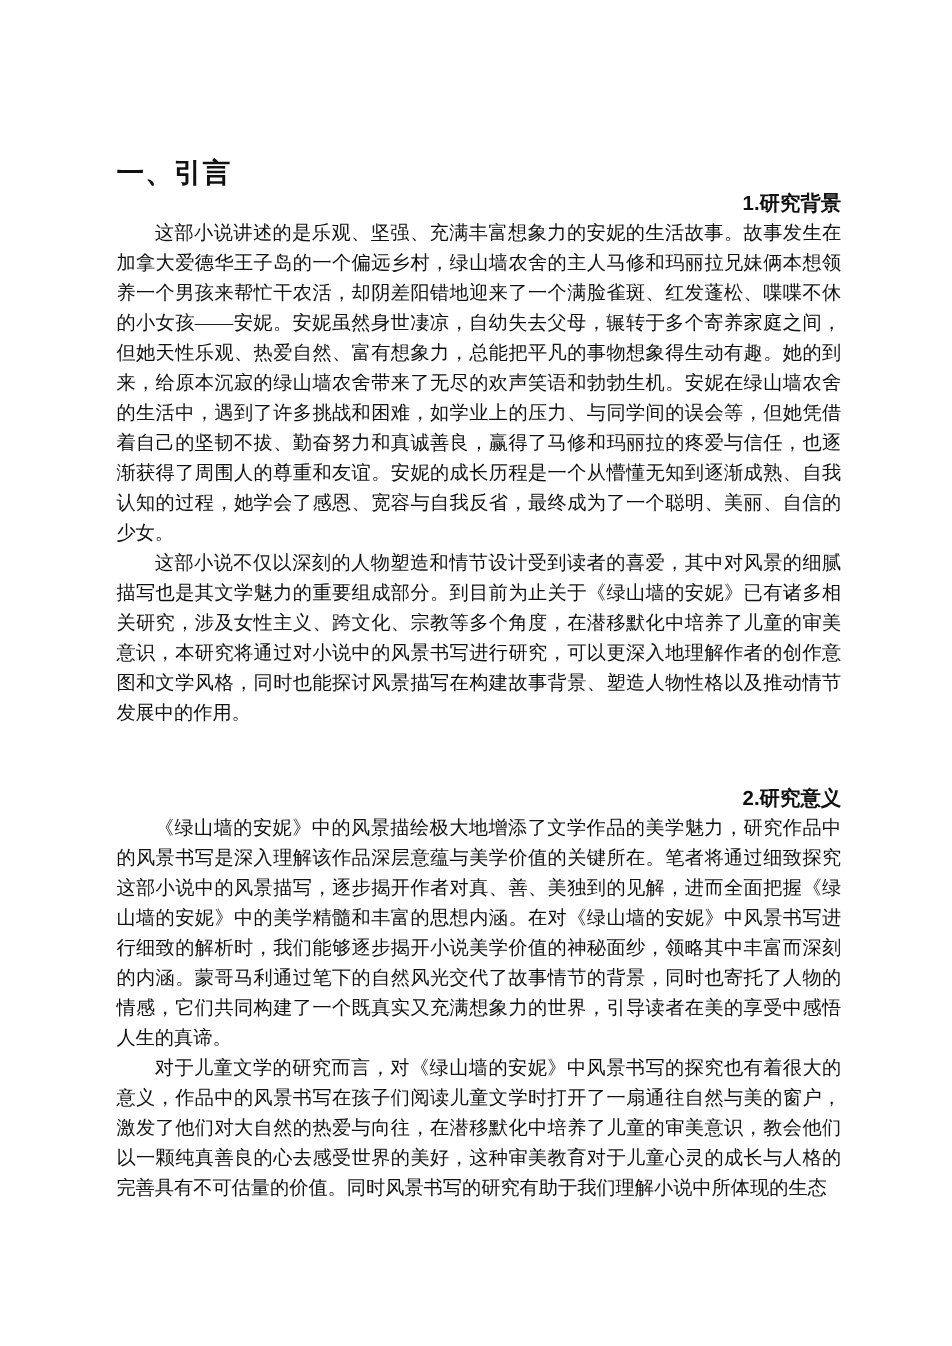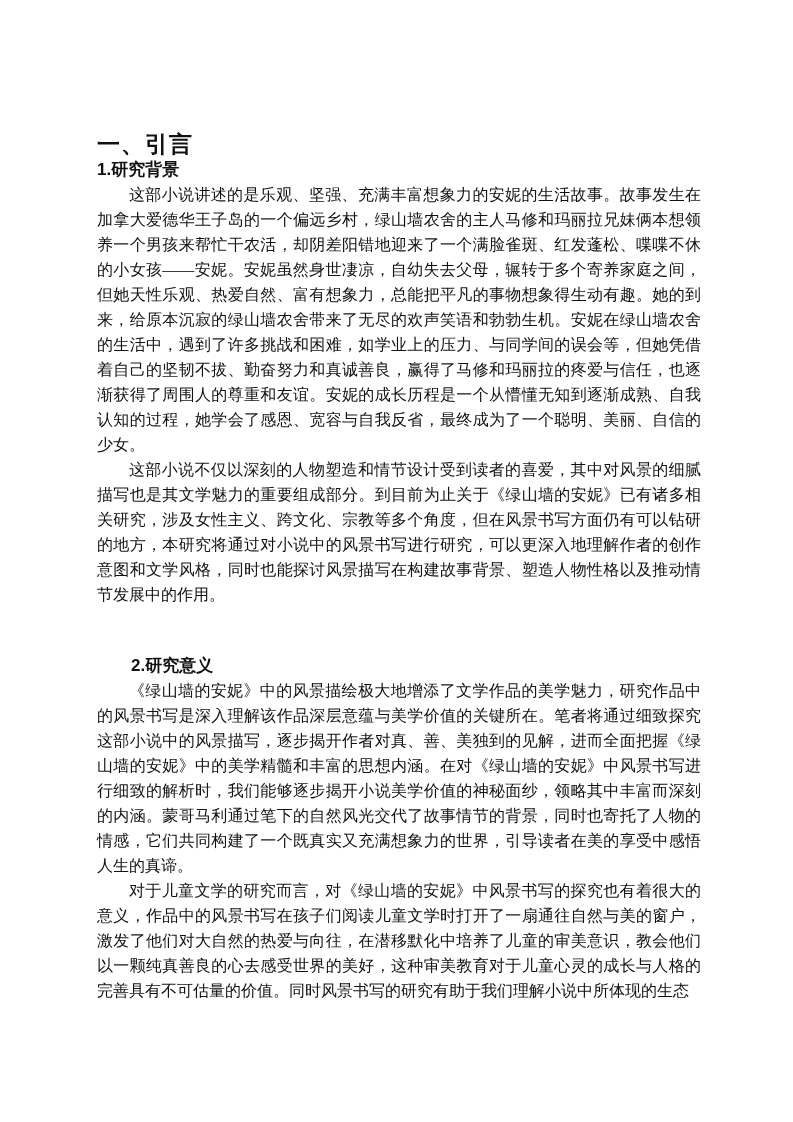--- a/index.html
+++ b/index.html
@@ -36,20 +36,21 @@
     font-weight: bold;
     line-height: 28px;
     margin: 0;
   }
   .h3 {
     font-family: "Liberation Sans", sans-serif;
     font-size: 17px;
     font-weight: bold;
     line-height: 24px;
     margin: 0;
+    text-align: right;
   }
   .h3.indented {
     padding-left: 2em;
     margin-top: 47px;
   }
   p.body-para {
     font-size: 16px;
     line-height: 25px;
     text-align: justify;
     text-indent: 2em;
@@ -63,21 +64,21 @@
   <div class="content">
 
     <h1 class="h1">一、引言</h1>
 
 
     <h3 class="h3">1.研究背景</h3>
 
 
     <p class="body-para">这部小说讲述的是乐观、坚强、充满丰富想象力的安妮的生活故事。故事发生在加拿大爱德华王子岛的一个偏远乡村，绿山墙农舍的主人马修和玛丽拉兄妹俩本想领养一个男孩来帮忙干农活，却阴差阳错地迎来了一个满脸雀斑、红发蓬松、喋喋不休的小女孩——安妮。安妮虽然身世凄凉，自幼失去父母，辗转于多个寄养家庭之间，但她天性乐观、热爱自然、富有想象力，总能把平凡的事物想象得生动有趣。她的到来，给原本沉寂的绿山墙农舍带来了无尽的欢声笑语和勃勃生机。安妮在绿山墙农舍的生活中，遇到了许多挑战和困难，如学业上的压力、与同学间的误会等，但她凭借着自己的坚韧不拔、勤奋努力和真诚善良，赢得了马修和玛丽拉的疼爱与信任，也逐渐获得了周围人的尊重和友谊。安妮的成长历程是一个从懵懂无知到逐渐成熟、自我认知的过程，她学会了感恩、宽容与自我反省，最终成为了一个聪明、美丽、自信的少女。</p>
 
-    <p class="body-para">这部小说不仅以深刻的人物塑造和情节设计受到读者的喜爱，其中对风景的细腻描写也是其文学魅力的重要组成部分。到目前为止关于《绿山墙的安妮》已有诸多相关研究，涉及女性主义、跨文化、宗教等多个角度，但在风景书写方面仍有可以钻研的地方，本研究将通过对小说中的风景书写进行研究，可以更深入地理解作者的创作意图和文学风格，同时也能探讨风景描写在构建故事背景、塑造人物性格以及推动情节发展中的作用。</p>
+    <p class="body-para">这部小说不仅以深刻的人物塑造和情节设计受到读者的喜爱，其中对风景的细腻描写也是其文学魅力的重要组成部分。到目前为止关于《绿山墙的安妮》已有诸多相关研究，涉及女性主义、跨文化、宗教等多个角度，在潜移默化中培养了儿童的审美意识，本研究将通过对小说中的风景书写进行研究，可以更深入地理解作者的创作意图和文学风格，同时也能探讨风景描写在构建故事背景、塑造人物性格以及推动情节发展中的作用。</p>
 
     <h3 class="h3 indented">2.研究意义</h3>
 
     <p class="body-para">《绿山墙的安妮》中的风景描绘极大地增添了文学作品的美学魅力，研究作品中的风景书写是深入理解该作品深层意蕴与美学价值的关键所在。笔者将通过细致探究这部小说中的风景描写，逐步揭开作者对真、善、美独到的见解，进而全面把握《绿山墙的安妮》中的美学精髓和丰富的思想内涵。在对《绿山墙的安妮》中风景书写进行细致的解析时，我们能够逐步揭开小说美学价值的神秘面纱，领略其中丰富而深刻的内涵。蒙哥马利通过笔下的自然风光交代了故事情节的背景，同时也寄托了人物的情感，它们共同构建了一个既真实又充满想象力的世界，引导读者在美的享受中感悟人生的真谛。</p>
 
     <p class="body-para">对于儿童文学的研究而言，对《绿山墙的安妮》中风景书写的探究也有着很大的意义，作品中的风景书写在孩子们阅读儿童文学时打开了一扇通往自然与美的窗户，激发了他们对大自然的热爱与向往，在潜移默化中培养了儿童的审美意识，教会他们以一颗纯真善良的心去感受世界的美好，这种审美教育对于儿童心灵的成长与人格的完善具有不可估量的价值。同时风景书写的研究有助于我们理解小说中所体现的生态</p>
 
   </div>
 </div>
 

